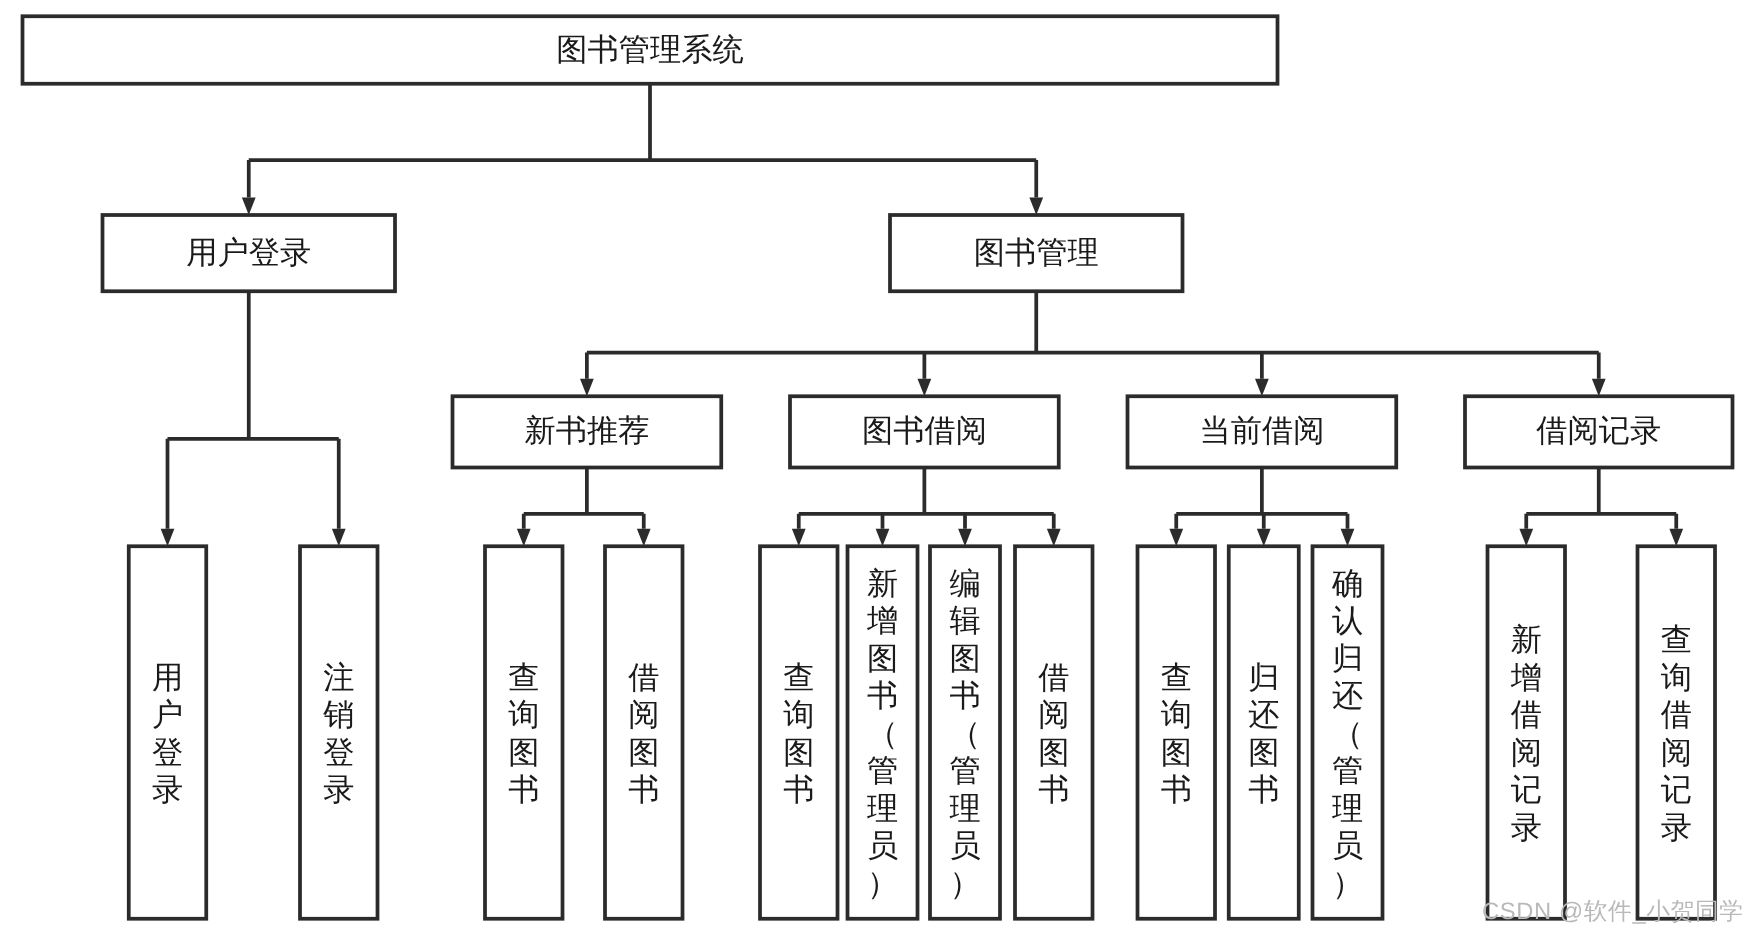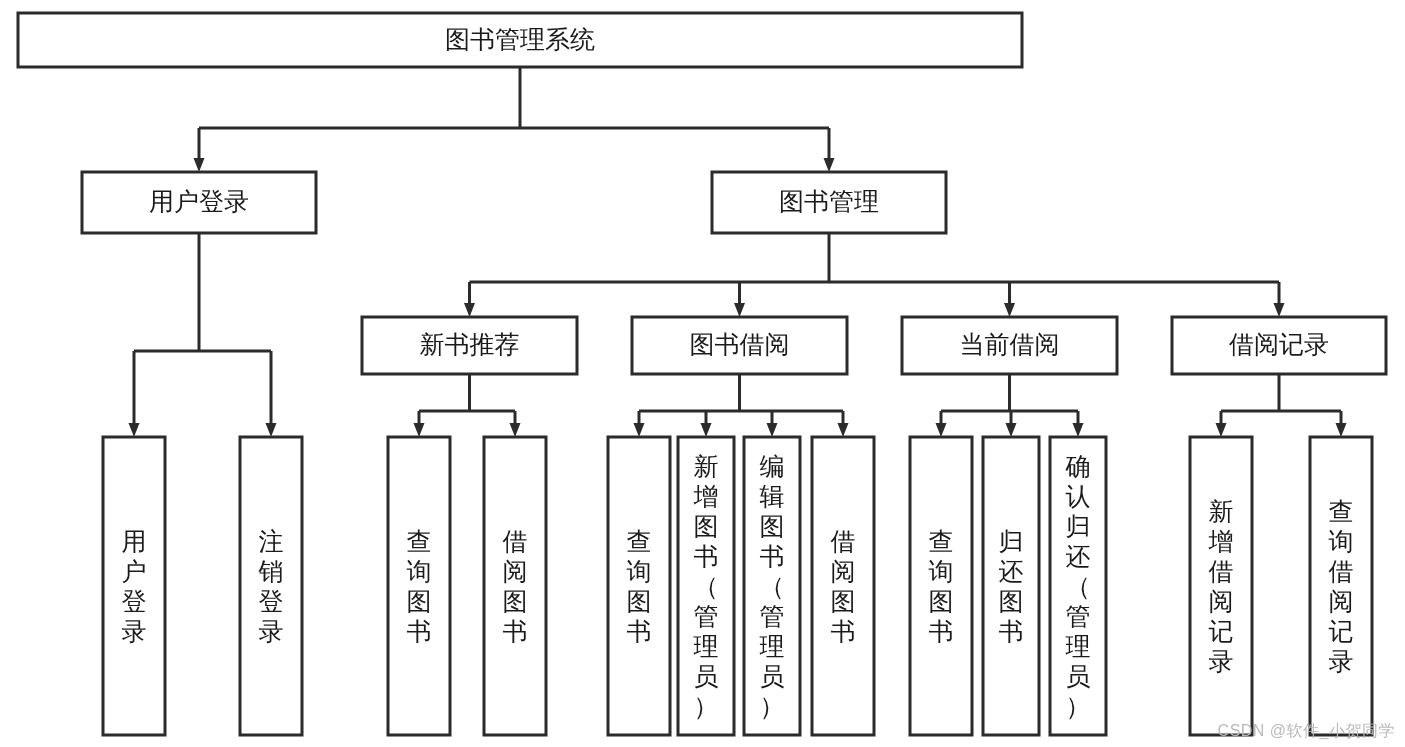--- a/index.html
+++ b/index.html
@@ -52,21 +52,21 @@
     font-family: "Liberation Sans", "DejaVu Sans", sans-serif;
     font-size: 25px;
     fill: #1a1a1a;
     text-anchor: middle;
   }
   .watermark {
     position: absolute;
     right: 10px;
     bottom: 5px;
     font-family: "Liberation Sans", "DejaVu Sans", sans-serif;
-    font-size: 16px;
+    font-size: 19px;
     color: #b9b9b9;
     letter-spacing: 0.5px;
     white-space: nowrap;
     pointer-events: none;
   }
 </style>
 </head>
 <body>
 
 <div id="diagram-root">

